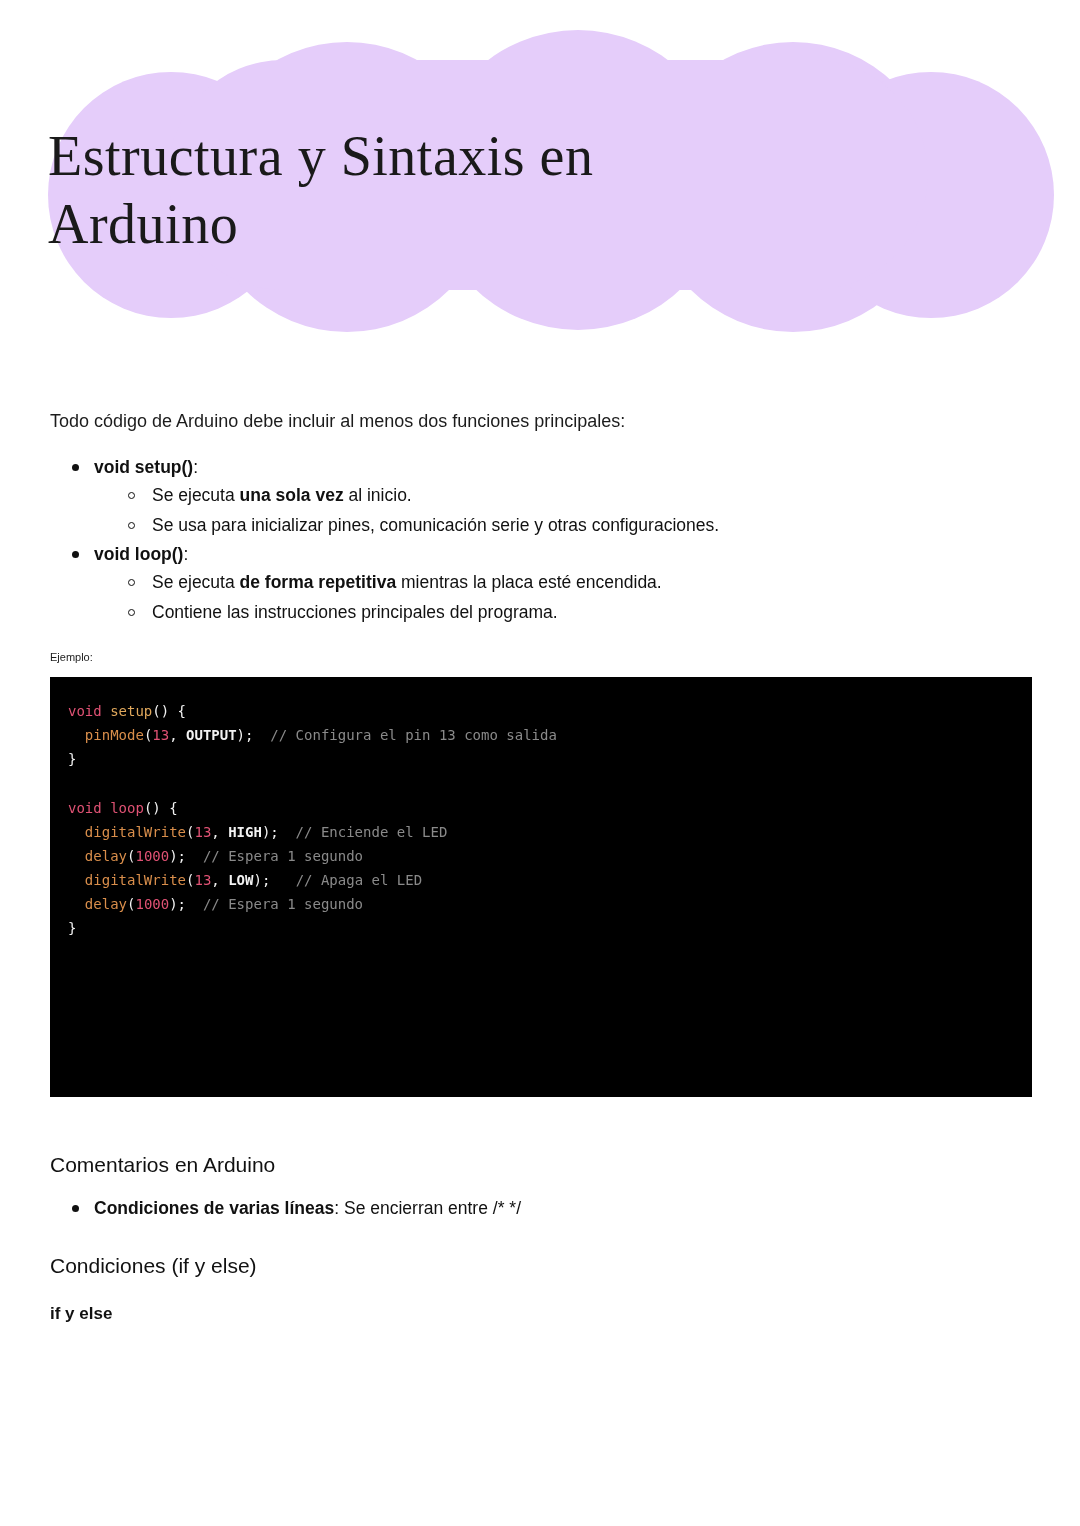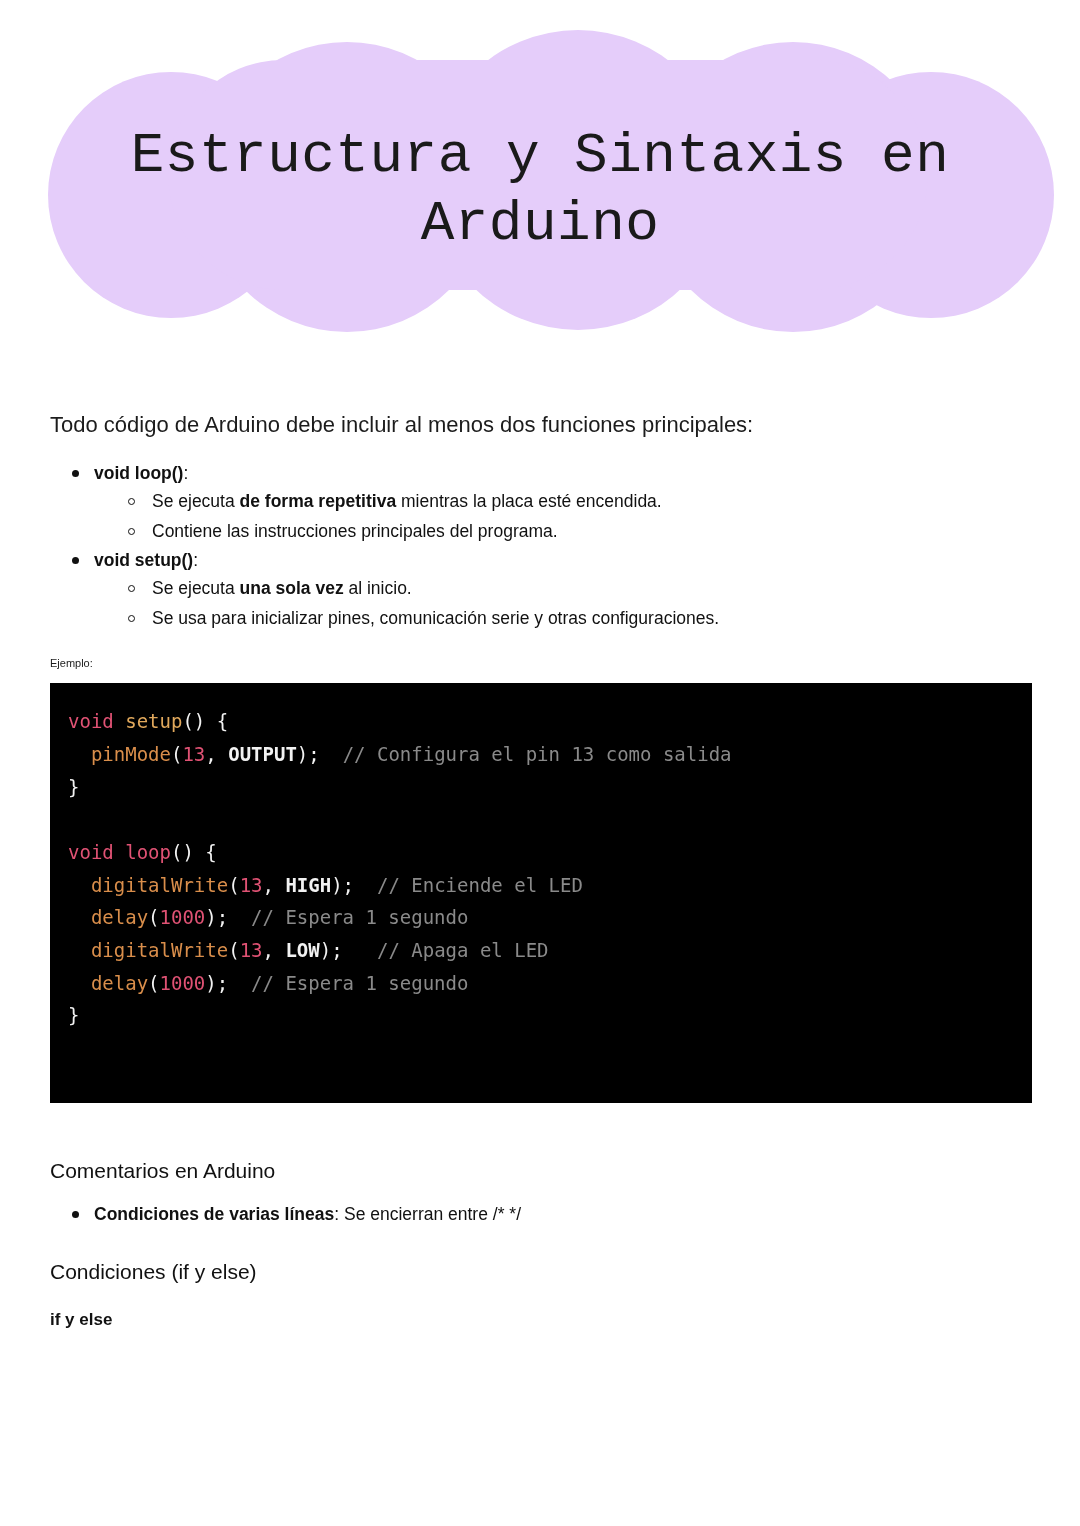--- a/index.html
+++ b/index.html
@@ -38,39 +38,38 @@
   .b3 { left: 380px; top: 0px;   width: 300px; height: 300px; }
   .b4 { left: 600px; top: 12px;  width: 290px; height: 290px; }
   .b5 { left: 760px; top: 42px;  width: 246px; height: 246px; }
   .b6 { left: 120px; top: 30px;  width: 760px; height: 230px; border-radius: 120px; }
 
   .banner-title {
     position: absolute;
     left: 0;
     right: 0;
     top: 92px;
-    text-align: center;
-    font-family: Liberation Mono, monospace;
+    font-family: Liberation Serif, serif;
     font-size: 56px;
     line-height: 1.22;
     color: #1a1a1a;
     font-weight: 400;
     letter-spacing: 0.5px;
   }
 
   
   .content {
     position: absolute;
     left: 50px;
     top: 408px;
     width: 982px;
   }
 
   .intro {
-    font-size: 22px;
+    font-size: 18px;
     line-height: 1.5;
     color: #1c1c1c;
     margin: 0 0 18px 0;
   }
 
   ul.level1 {
     margin: 0 0 0 0;
     padding-left: 22px;
     list-style: none;
   }
@@ -122,21 +121,21 @@
     margin: 24px 0 14px 0;
     color: #1c1c1c;
   }
 
   
   .code-block {
     background: #000000;
     color: #d4d4d4;
     padding: 22px 18px 20px 18px;
     font-family: "DejaVu Sans Mono", monospace;
-    font-size: 19px;
+    font-size: 14px;
     line-height: 1.72;
     white-space: pre;
     box-sizing: border-box;
     width: 982px;
     min-height: 420px;
   }
   .kw      { color: #e05274; }
   .fn      { color: #d98e4b; }
   .fn2     { color: #e0a85c; }
   .num     { color: #e05274; }
@@ -199,43 +198,43 @@
   </div>
 </div>
 
 <div class="content">
 
   <p class="intro">Todo código de Arduino debe incluir al menos dos funciones principales:</p>
 
   <ul class="level1">
     <li>
       <span class="bullet-dot"></span>
-      <span class="li-head">void loop()</span><span class="li-head-rest">:</span>
+      <span class="li-head">void setup()</span><span class="li-head-rest">:</span>
       <ul class="level2">
         <li>
           <span class="bullet-ring"></span>
-          <span>Se ejecuta </span><span class="b">de forma repetitiva</span><span> mientras la placa esté encendida.</span>
-        </li>
-        <li>
-          <span class="bullet-ring"></span>
-          <span>Contiene las instrucciones principales del programa.</span>
+          <span>Se ejecuta </span><span class="b">una sola vez</span><span> al inicio.</span>
+        </li>
+        <li>
+          <span class="bullet-ring"></span>
+          <span>Se usa para inicializar pines, comunicación serie y otras configuraciones.</span>
         </li>
       </ul>
     </li>
     <li>
       <span class="bullet-dot"></span>
-      <span class="li-head">void setup()</span><span class="li-head-rest">:</span>
+      <span class="li-head">void loop()</span><span class="li-head-rest">:</span>
       <ul class="level2">
         <li>
           <span class="bullet-ring"></span>
-          <span>Se ejecuta </span><span class="b">una sola vez</span><span> al inicio.</span>
-        </li>
-        <li>
-          <span class="bullet-ring"></span>
-          <span>Se usa para inicializar pines, comunicación serie y otras configuraciones.</span>
+          <span>Se ejecuta </span><span class="b">de forma repetitiva</span><span> mientras la placa esté encendida.</span>
+        </li>
+        <li>
+          <span class="bullet-ring"></span>
+          <span>Contiene las instrucciones principales del programa.</span>
         </li>
       </ul>
     </li>
   </ul>
 
   <p class="ejemplo">Ejemplo:</p>
 
   <div class="code-block"><span class="kw">void</span> <span class="fn2">setup</span><span class="punc">() {</span>
   <span class="fn">pinMode</span><span class="punc">(</span><span class="num">13</span><span class="punc">, </span><span class="const">OUTPUT</span><span class="punc">);</span>  <span class="cmt">// Configura el pin 13 como salida</span>
 <span class="punc">}</span>

